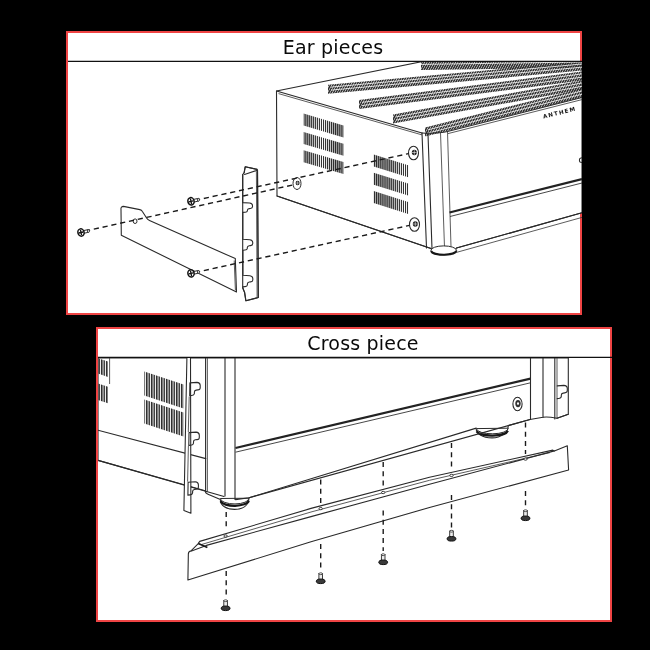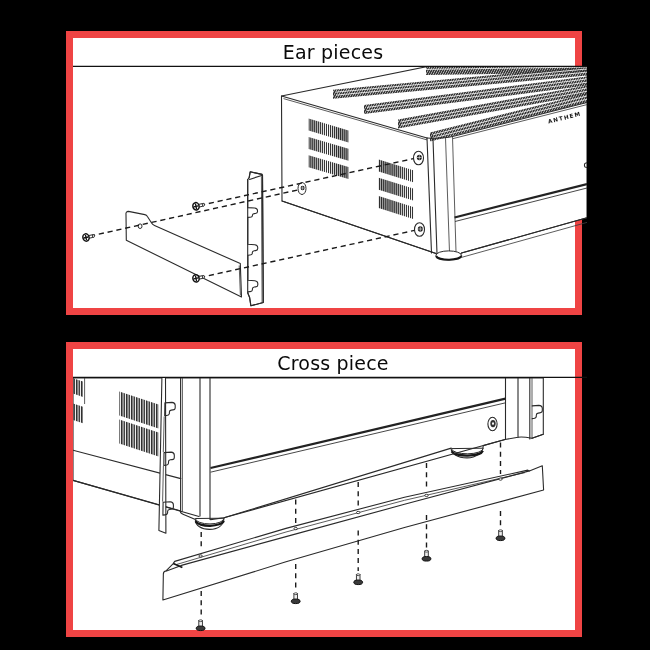--- a/index.html
+++ b/index.html
@@ -1,20 +1,20 @@
 <!DOCTYPE html>
 <html><head>
 <meta charset="utf-8">
 <style>
   html,body{margin:0;padding:0;}
   body{width:650px;height:650px;background:#000;position:relative;overflow:hidden;
        font-family:"DejaVu Sans","Liberation Sans",sans-serif;}
-  .panel{position:absolute;left:66px;width:516px;background:#fff;border:7px solid #ef4444;box-sizing:border-box;}
+  .panel{position:absolute;left:66px;width:516px;background:#fff;border:2px solid #ef4444;box-sizing:border-box;}
   #panel-ear{top:31px;height:284px;}
-  #panel-cross{top:342px;height:295px;}
+  #panel-cross{top:327px;height:295px;margin-left:30px;}
   .panel-title{position:absolute;top:0;left:18px;right:0;text-align:center;
     font-size:19px;color:#0a0a0a;letter-spacing:0.2px;height:29px;line-height:29px;}
   .drawing{position:absolute;top:0;left:0;}
   svg{display:block;}
   .ln{stroke:#2a2a2a;fill:none;stroke-width:1.1;stroke-linecap:round;stroke-linejoin:round;}
   .lnthin{stroke:#3f3f3f;fill:none;stroke-width:0.85;}
   .fillw{fill:#ffffff;stroke:#2a2a2a;stroke-width:1.1;stroke-linejoin:round;}
   .dash{stroke:#1a1a1a;fill:none;stroke-width:1.4;}
   .seam{stroke:#222;fill:none;stroke-width:2.2;}
   .seamthin{stroke:#333;fill:none;stroke-width:0.9;}

